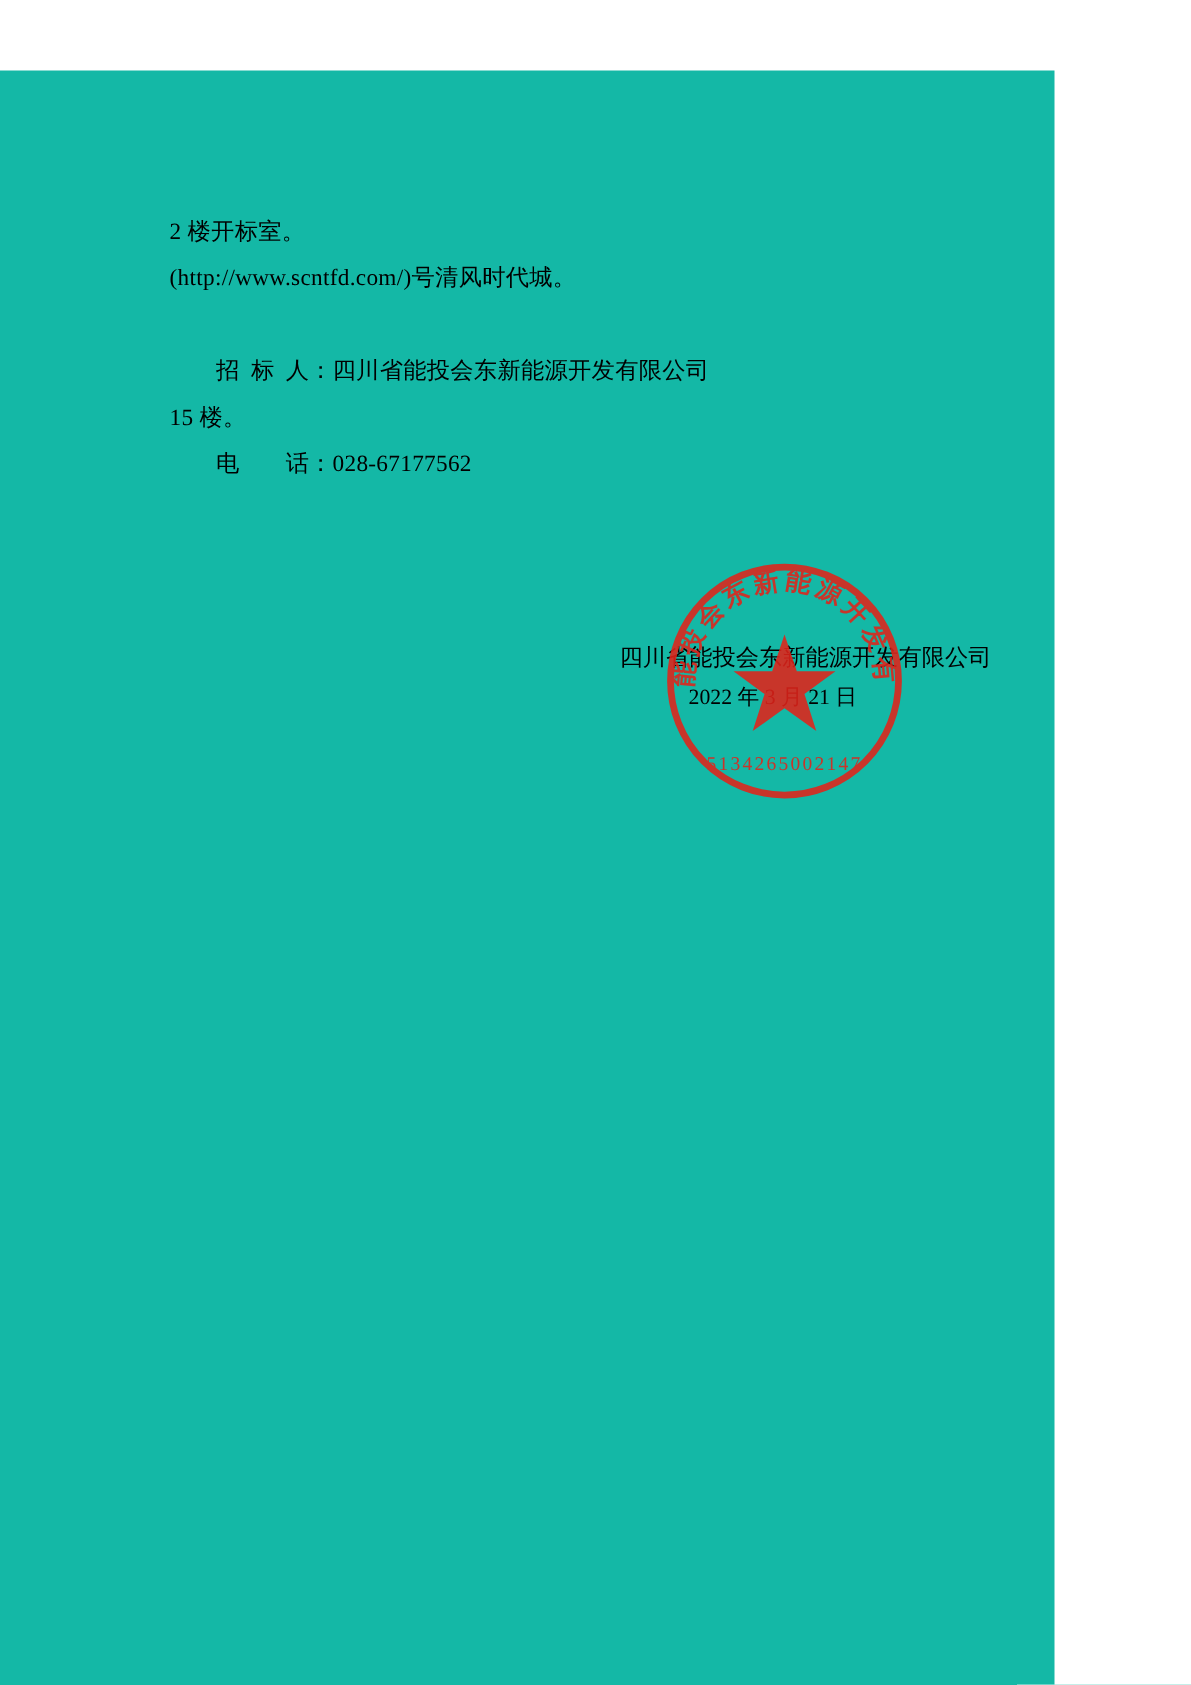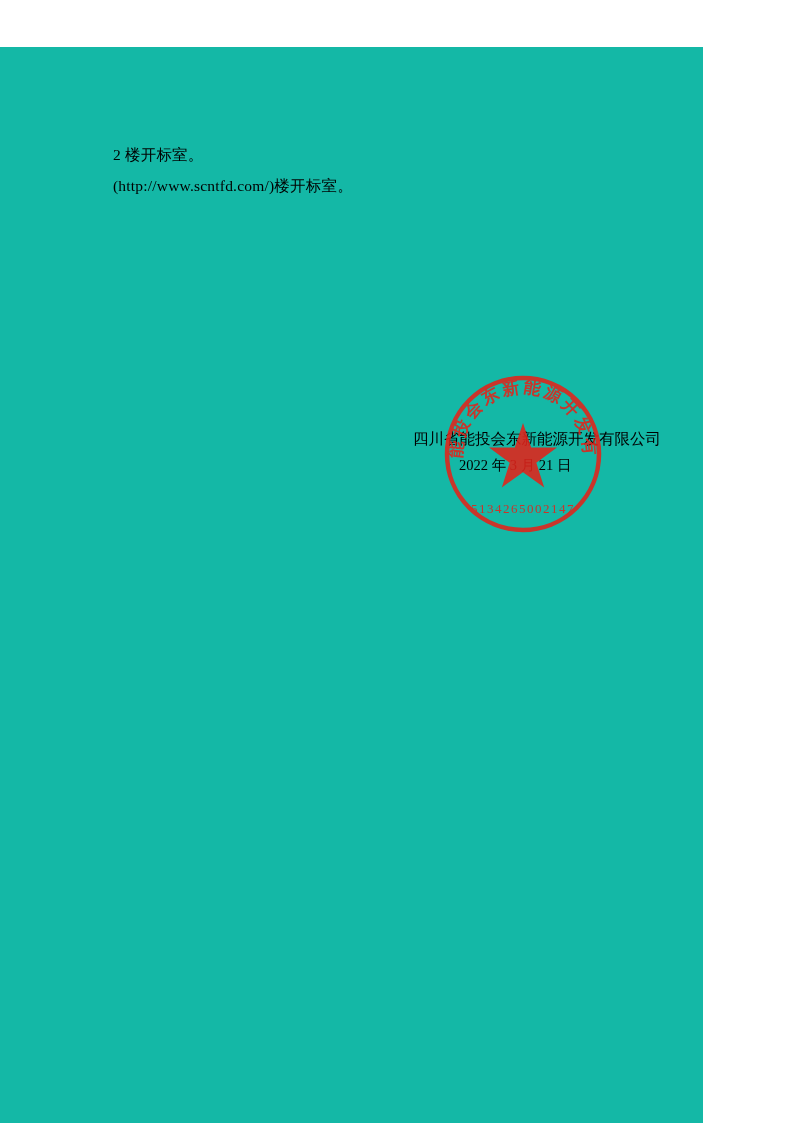--- a/index.html
+++ b/index.html
@@ -90,29 +90,38 @@
 <div class="page">
 
   <div class="content">
 
     <div class="line">
       <span>2 楼开标室。</span>
     </div>
 
 
     <div class="url-line">
-      <span>(http://www.scntfd.com/)楼开标室。</span>
+      <span>(http://www.scntfd.com/)号清风时代城。</span>
     </div>
 
     <div class="spacer-block"></div>
 
+    <div class="line indent">
+      <span class="label-cell">招 标 人</span><span>：</span><span>四川省能投会东新能源开发有限公司</span>
+    </div>
 
 
+    <div class="line">
+      <span>15 楼。</span>
+    </div>
 
 
+    <div class="line indent">
+      <span class="label-cell">电 话</span><span>：</span><span>028-67177562</span>
+    </div>
 
   </div>
 
   <div class="sign-block">
     <div class="sign-line">四川省能投会东新能源开发有限公司</div>
     <div class="sign-line sign-date">2022 年 3 月 21 日</div>
   </div>
 
   <div class="seal">
     <svg width="162" height="162" viewBox="0 0 162 162" xmlns="http://www.w3.org/2000/svg">

